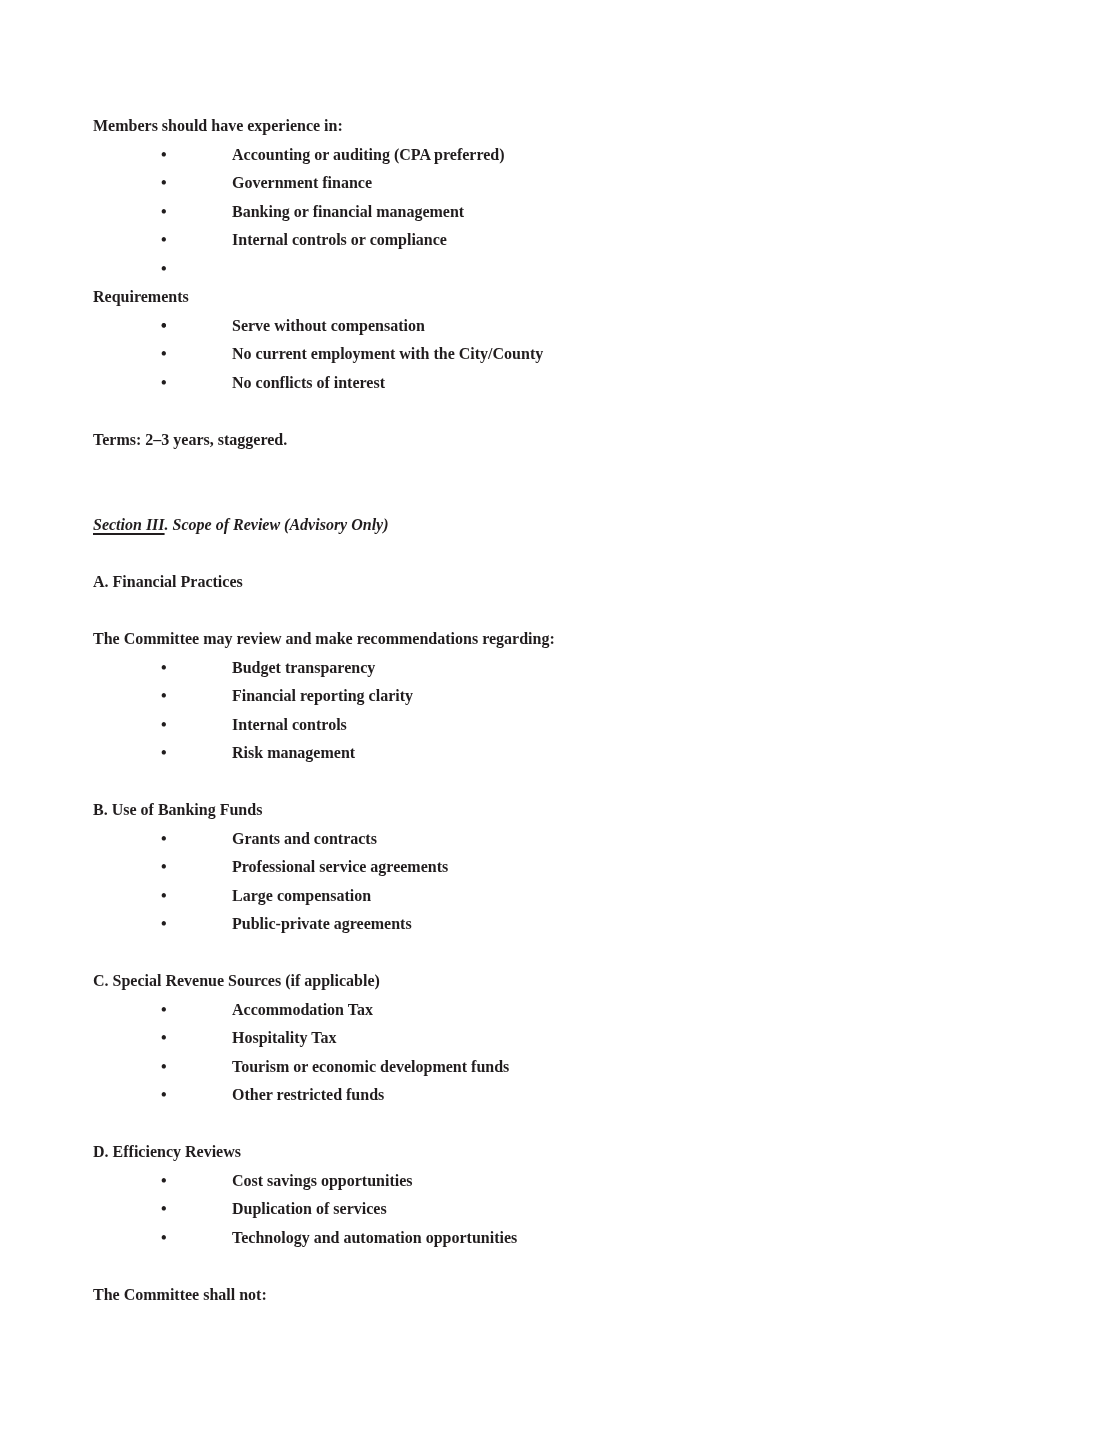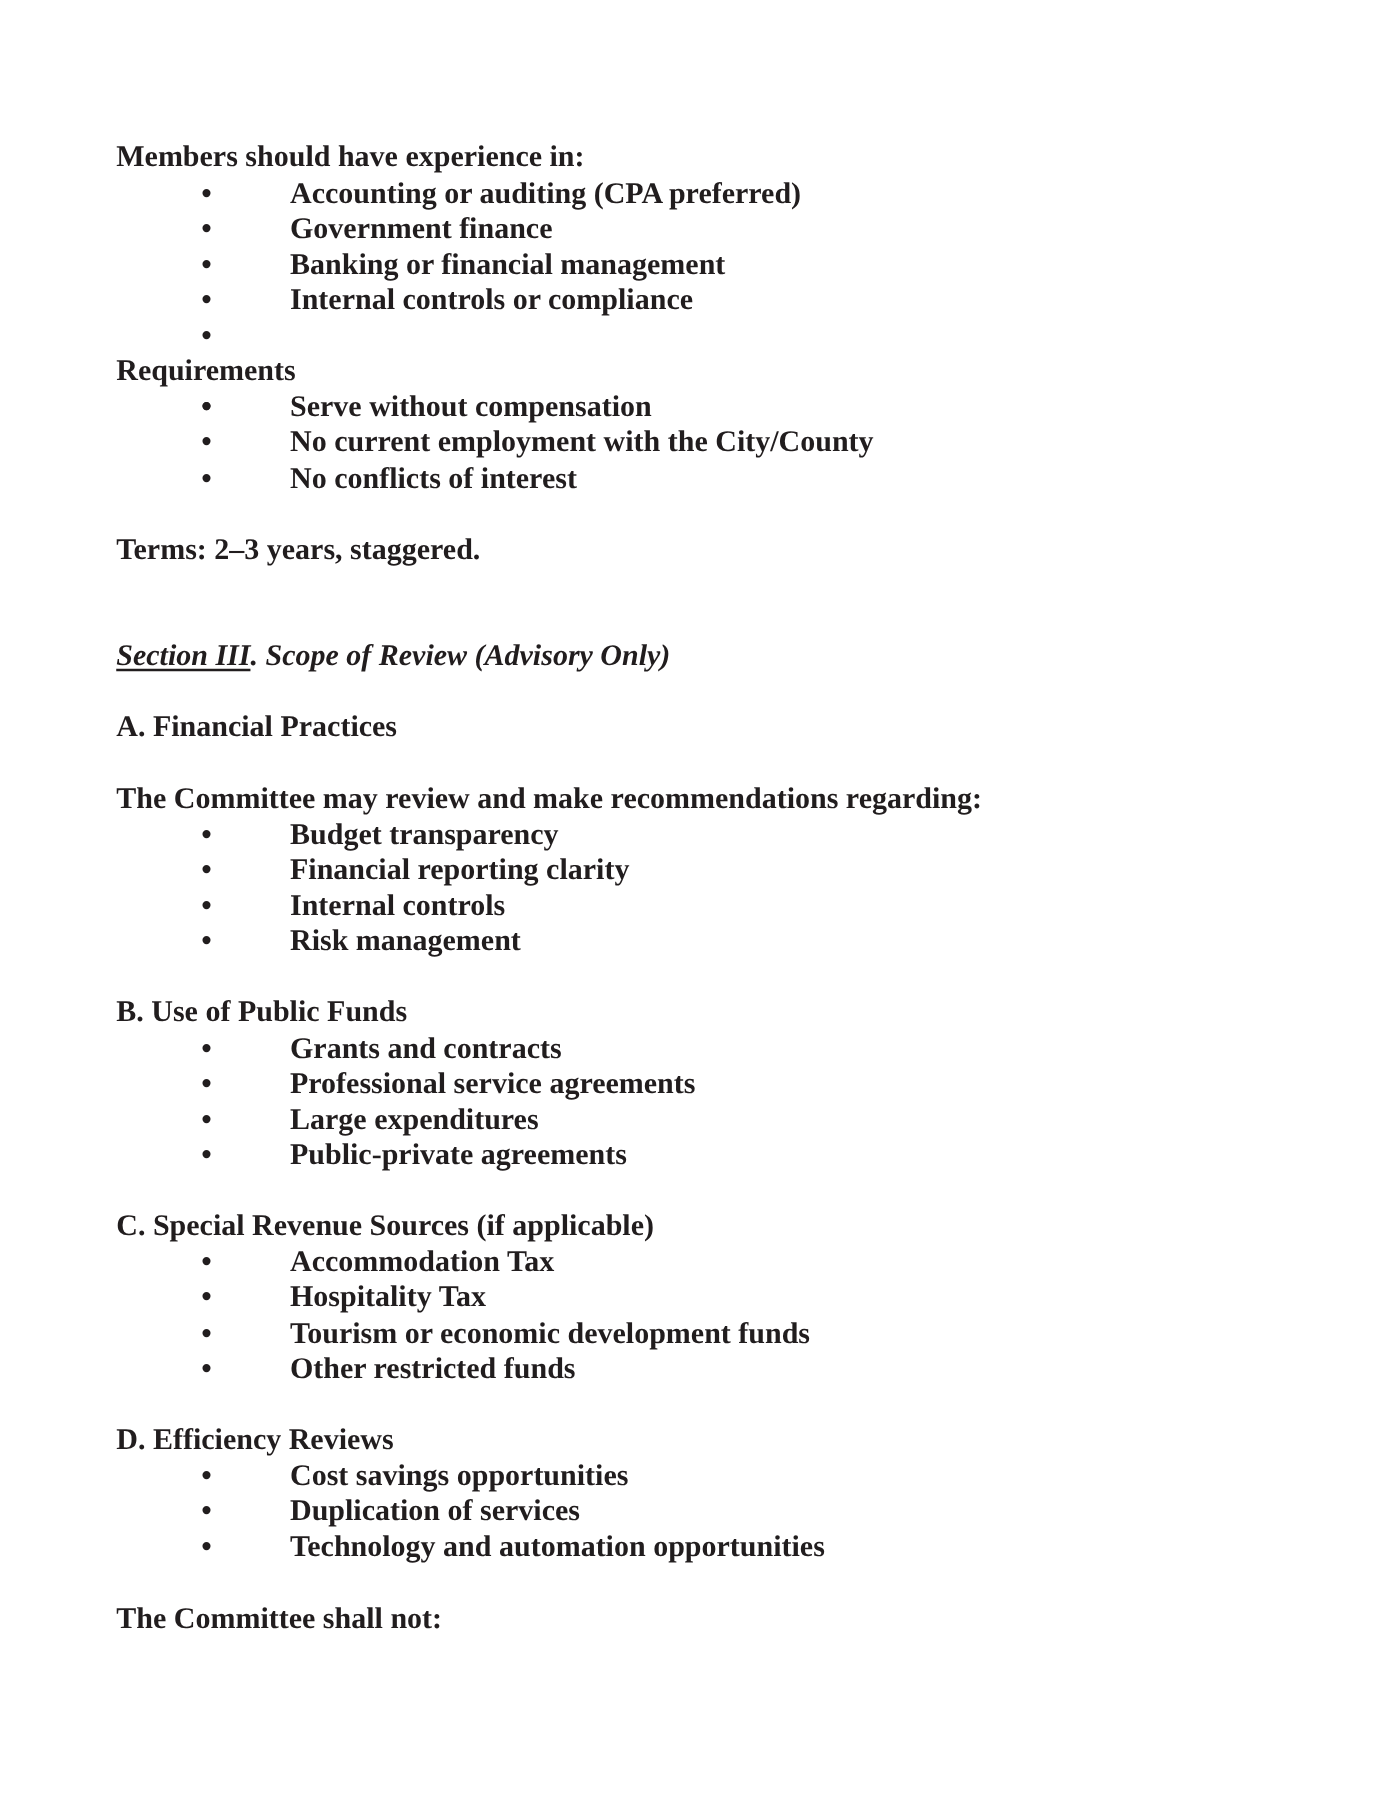--- a/index.html
+++ b/index.html
@@ -12,21 +12,21 @@
   }
   .page {
     position: relative;
     width: 1112px;
     height: 1448px;
     background: var(--bg-color);
     overflow: hidden;
     padding: 112px 90px 0 93px;
     font-family: "Liberation Serif", "DejaVu Serif", serif;
     font-weight: 700;
-    font-size: 24px;
+    font-size: 16px;
     line-height: 28.5px;
     color: var(--text-color);
   }
   p { margin: 0; }
   ul.blist {
     list-style: none;
     margin: 0;
     padding: 0;
   }
   ul.blist > li {
@@ -75,25 +75,25 @@
   <p class="sp1">A. Financial Practices</p>
 
   <p class="sp1">The Committee may review and make recommendations regarding:</p>
   <ul class="blist">
     <li><span class="bullet">•</span><span>Budget transparency</span></li>
     <li><span class="bullet">•</span><span>Financial reporting clarity</span></li>
     <li><span class="bullet">•</span><span>Internal controls</span></li>
     <li><span class="bullet">•</span><span>Risk management</span></li>
   </ul>
 
-  <p class="sp1">B. Use of Public Funds</p>
+  <p class="sp1">B. Use of Banking Funds</p>
   <ul class="blist">
     <li><span class="bullet">•</span><span>Grants and contracts</span></li>
     <li><span class="bullet">•</span><span>Professional service agreements</span></li>
-    <li><span class="bullet">•</span><span>Large expenditures</span></li>
+    <li><span class="bullet">•</span><span>Large compensation</span></li>
     <li><span class="bullet">•</span><span>Public-private agreements</span></li>
   </ul>
 
   <p class="sp1">C. Special Revenue Sources (if applicable)</p>
   <ul class="blist">
     <li><span class="bullet">•</span><span>Accommodation Tax</span></li>
     <li><span class="bullet">•</span><span>Hospitality Tax</span></li>
     <li><span class="bullet">•</span><span>Tourism or economic development funds</span></li>
     <li><span class="bullet">•</span><span>Other restricted funds</span></li>
   </ul>

